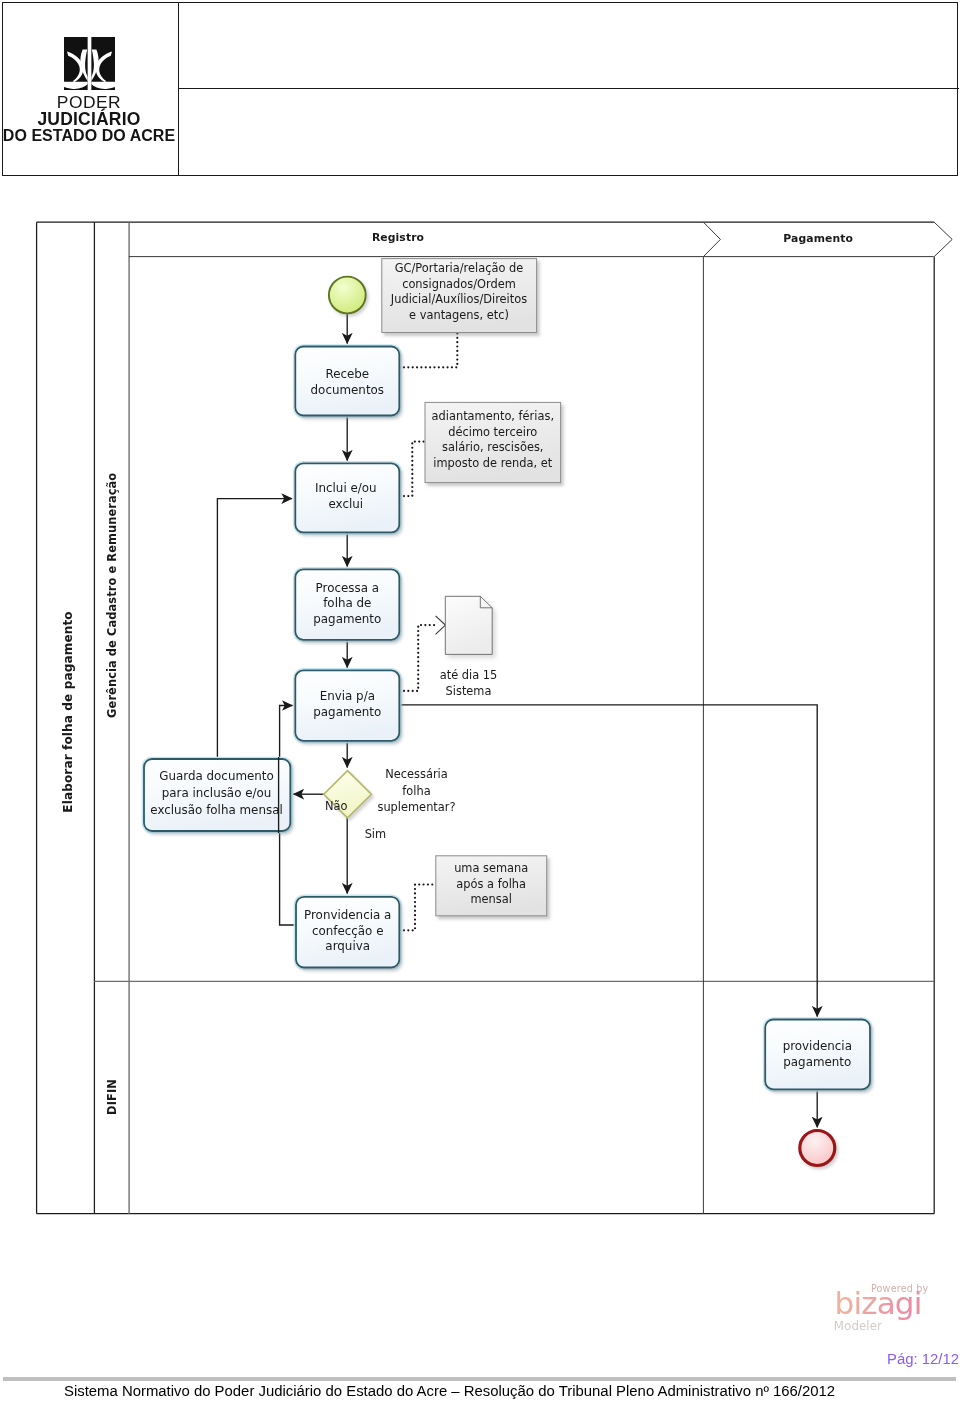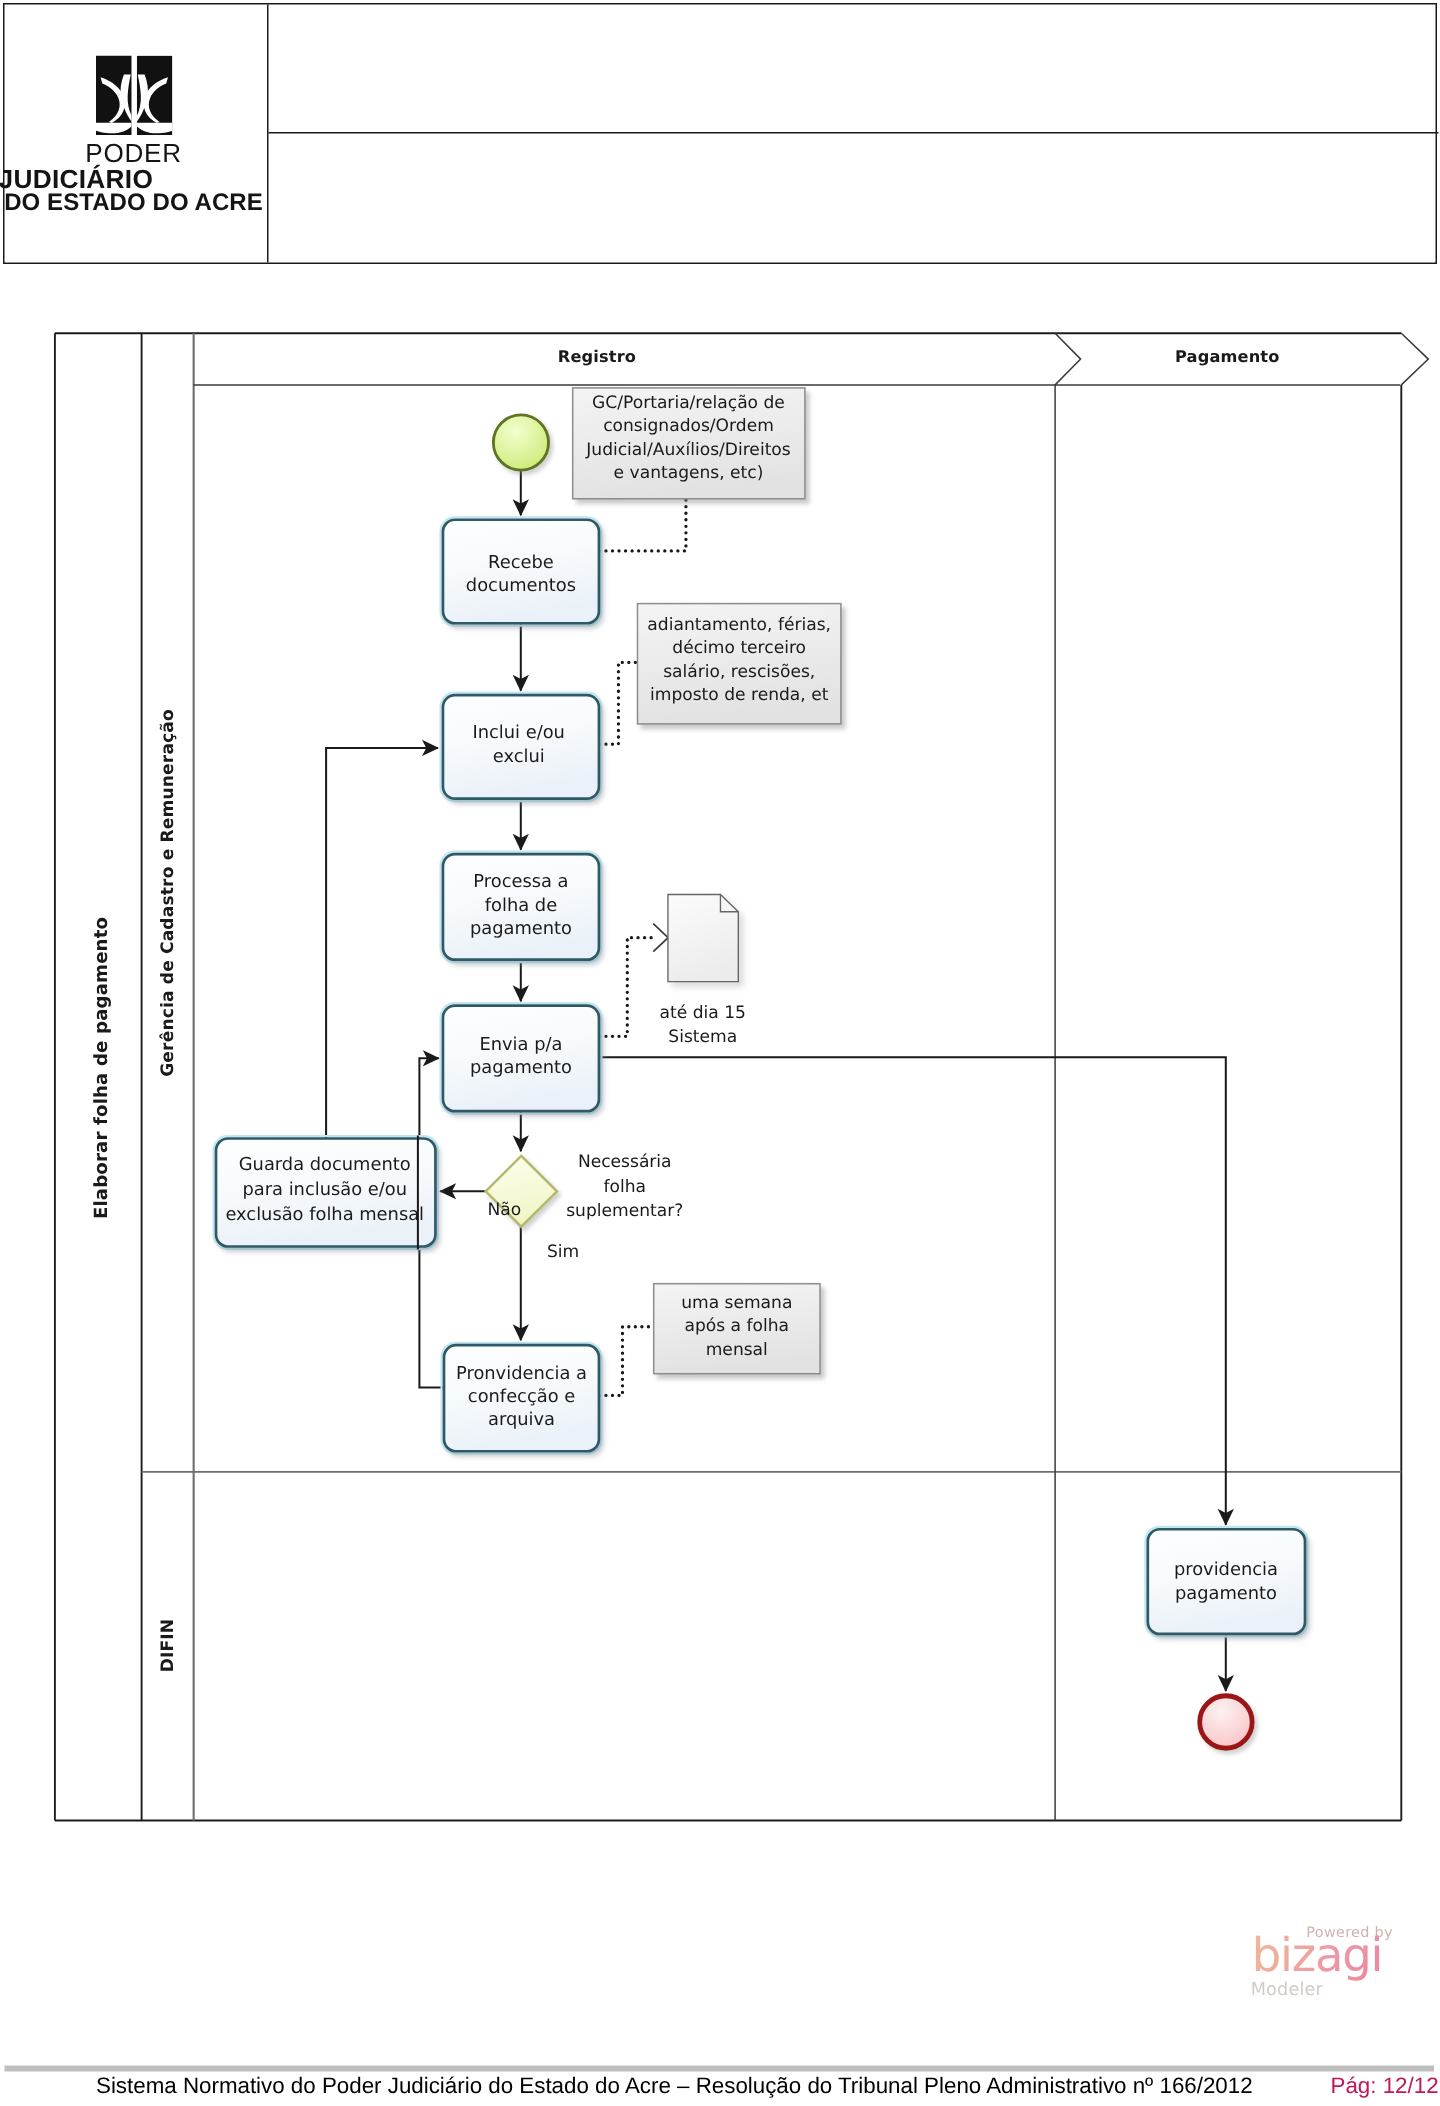--- a/index.html
+++ b/index.html
@@ -14,27 +14,27 @@
   .hdr-div{position:absolute;left:176px;top:85.4px;width:780px;height:0;border-top:1.3px solid #1a1a1a;}
   .hdr-title{position:absolute;left:176px;top:-3px;width:779px;height:86px;display:flex;align-items:center;justify-content:center;
        font-size:20.5px;font-weight:bold;color:#000;letter-spacing:0.1px;}
   .hdr-sub{position:absolute;left:176px;top:84px;width:779px;height:86px;display:flex;align-items:center;justify-content:center;
        font-size:20.4px;font-weight:bold;color:#000;letter-spacing:0.1px;}
 
   
   .logo{position:absolute;left:31px;top:36.8px;width:120px;height:110px;}
   .logo-mark{position:absolute;left:33px;top:0px;width:51px;height:53.5px;}
   .logo-t1{position:absolute;left:-32px;top:56.8px;width:180px;text-align:center;font-size:17.4px;font-weight:normal;letter-spacing:0.5px;line-height:1;color:#141414;}
-  .logo-t2{position:absolute;left:-32px;top:74.6px;width:180px;font-size:17.5px;font-weight:bold;letter-spacing:0.2px;line-height:1;color:#141414;}
+  .logo-t2{position:absolute;left:-32px;top:74.6px;width:180px;text-align:center;font-size:17.5px;font-weight:bold;letter-spacing:0.2px;line-height:1;color:#141414;}
   .logo-t3{position:absolute;left:-32px;top:91.0px;width:180px;text-align:center;font-size:16px;letter-spacing:0.05px;line-height:1;color:#141414;font-weight:bold;}
 
   
   .foot-bar{position:absolute;left:3px;top:1377px;width:953px;height:4px;background:#bfbfbf;}
   .foot-txt{position:absolute;left:64px;top:1383px;font-size:14.9px;color:#000;white-space:nowrap;}
-  .foot-pg{position:absolute;left:887px;top:1383px;font-size:14.9px;color:#be185d;white-space:nowrap;}
+  .foot-pg{position:absolute;left:887px;top:1351px;font-size:14.9px;color:#8b5cf6;white-space:nowrap;}
 
   
   .bz{position:absolute;left:826px;top:1280px;width:122px;height:58px;opacity:0.82;}
   .bz-powered{font-family:"DejaVu Sans",sans-serif;font-size:9.6px;fill:#c99f9a;letter-spacing:0.2px;}
   .bz-name{font-family:"DejaVu Sans",sans-serif;font-size:31px;fill:url(#bzGrad);letter-spacing:-0.8px;}
   .bz-prod{font-family:"DejaVu Sans",sans-serif;font-size:11.8px;fill:#c9bfbb;letter-spacing:0.1px;}
 
   
   #diagram{position:absolute;left:0;top:0;width:960px;height:1404px;}
   #diagram svg text{font-family:"DejaVu Sans",sans-serif;fill:#1a1a1a;}

